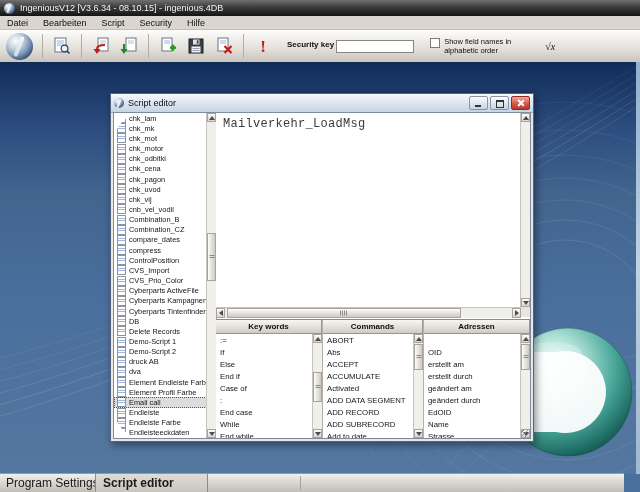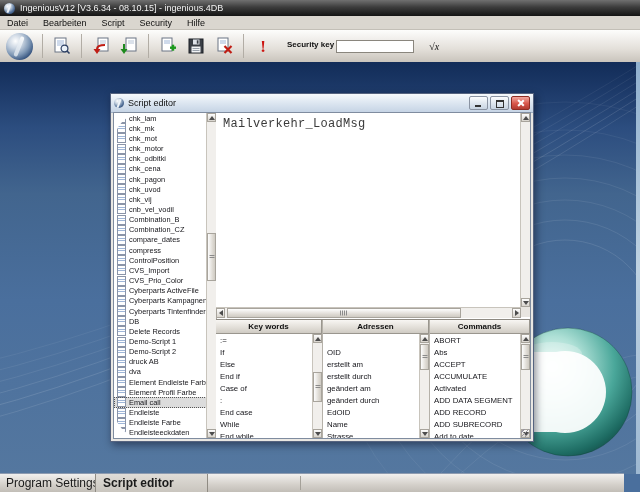--- a/index.html
+++ b/index.html
@@ -186,20 +186,24 @@
       <line x1="16.5" y1="9" x2="9.5" y2="16" stroke="#c01d14" stroke-width="2.2"></line>
     </svg>
   </span>
   <span class="tsep"></span>
   <span class="tool">
     <span class="excl">!</span>
   </span>
   <span class="secbox">
     <span class="seclabel">Security key</span>
     <input class="secinput" type="text" value="" style="">
+  </span>
+  <span class="chkbox">
+    <span class="chk"></span>
+    <span class="chklabel">Show field names in alphabetic order</span>
   </span>
   <span class="tool formula">
     <span>√x</span>
   </span>
 </div>
 
 <div class="desktop">
   <svg class="arcs" width="640" height="412">
     <g fill="none" stroke="#ffffff">
       <path d="M-60,370 Q240,300 660,30" opacity="0.10"></path>
@@ -445,20 +449,45 @@
               <span class="tri up"></span>
             </span>
           <span class="thumb" style="left:0;right:0;top:38px;height:30px;">
               <span class="grip"></span>
             </span>
           <span class="sbtn" style="bottom:0;">
               <span class="tri down"></span>
             </span>
         </div>
       </div>
+      <div class="pcol" style="flex:1;">
+        <div class="phead">Commands</div>
+        <div class="prows">
+            <div class="prow">ABORT</div>
+            <div class="prow">Abs</div>
+            <div class="prow">ACCEPT</div>
+            <div class="prow">ACCUMULATE</div>
+            <div class="prow">Activated</div>
+            <div class="prow">ADD DATA SEGMENT</div>
+            <div class="prow">ADD RECORD</div>
+            <div class="prow">ADD SUBRECORD</div>
+            <div class="prow">Add to date</div>
+          </div>
+        <div class="vsb pc-vsb">
+          <span class="sbtn" style="top:0;">
+              <span class="tri up"></span>
+            </span>
+          <span class="thumb" style="left:0;right:0;top:10px;height:26px;">
+              <span class="grip"></span>
+            </span>
+          <span class="sbtn" style="bottom:0;">
+              <span class="tri down"></span>
+            </span>
+        </div>
+      </div>
       <div class="pcol" style="width:106px;">
         <div class="phead">Adressen</div>
         <div class="prows">
             <div class="prow"></div>
             <div class="prow">OID</div>
             <div class="prow">erstellt am</div>
             <div class="prow">erstellt durch</div>
             <div class="prow">geändert am</div>
             <div class="prow">geändert durch</div>
             <div class="prow">EdOID</div>
@@ -470,45 +499,20 @@
               <span class="tri up"></span>
             </span>
           <span class="thumb" style="left:0;right:0;top:10px;height:26px;">
               <span class="grip"></span>
             </span>
           <span class="sbtn" style="bottom:0;">
               <span class="tri down"></span>
             </span>
         </div>
       </div>
-      <div class="pcol" style="flex:1;">
-        <div class="phead">Commands</div>
-        <div class="prows">
-            <div class="prow">ABORT</div>
-            <div class="prow">Abs</div>
-            <div class="prow">ACCEPT</div>
-            <div class="prow">ACCUMULATE</div>
-            <div class="prow">Activated</div>
-            <div class="prow">ADD DATA SEGMENT</div>
-            <div class="prow">ADD RECORD</div>
-            <div class="prow">ADD SUBRECORD</div>
-            <div class="prow">Add to date</div>
-          </div>
-        <div class="vsb pc-vsb">
-          <span class="sbtn" style="top:0;">
-              <span class="tri up"></span>
-            </span>
-          <span class="thumb" style="left:0;right:0;top:10px;height:26px;">
-              <span class="grip"></span>
-            </span>
-          <span class="sbtn" style="bottom:0;">
-              <span class="tri down"></span>
-            </span>
-        </div>
-      </div>
     </div>
     <div class="wgrip"></div>
   </div>
 </div>
 
 <div class="taskbar">
   <span class="tb-item1">Program Settings...</span>
   <span class="tb-tab">Script editor</span>
   <span class="tb-div"></span>
 </div>

